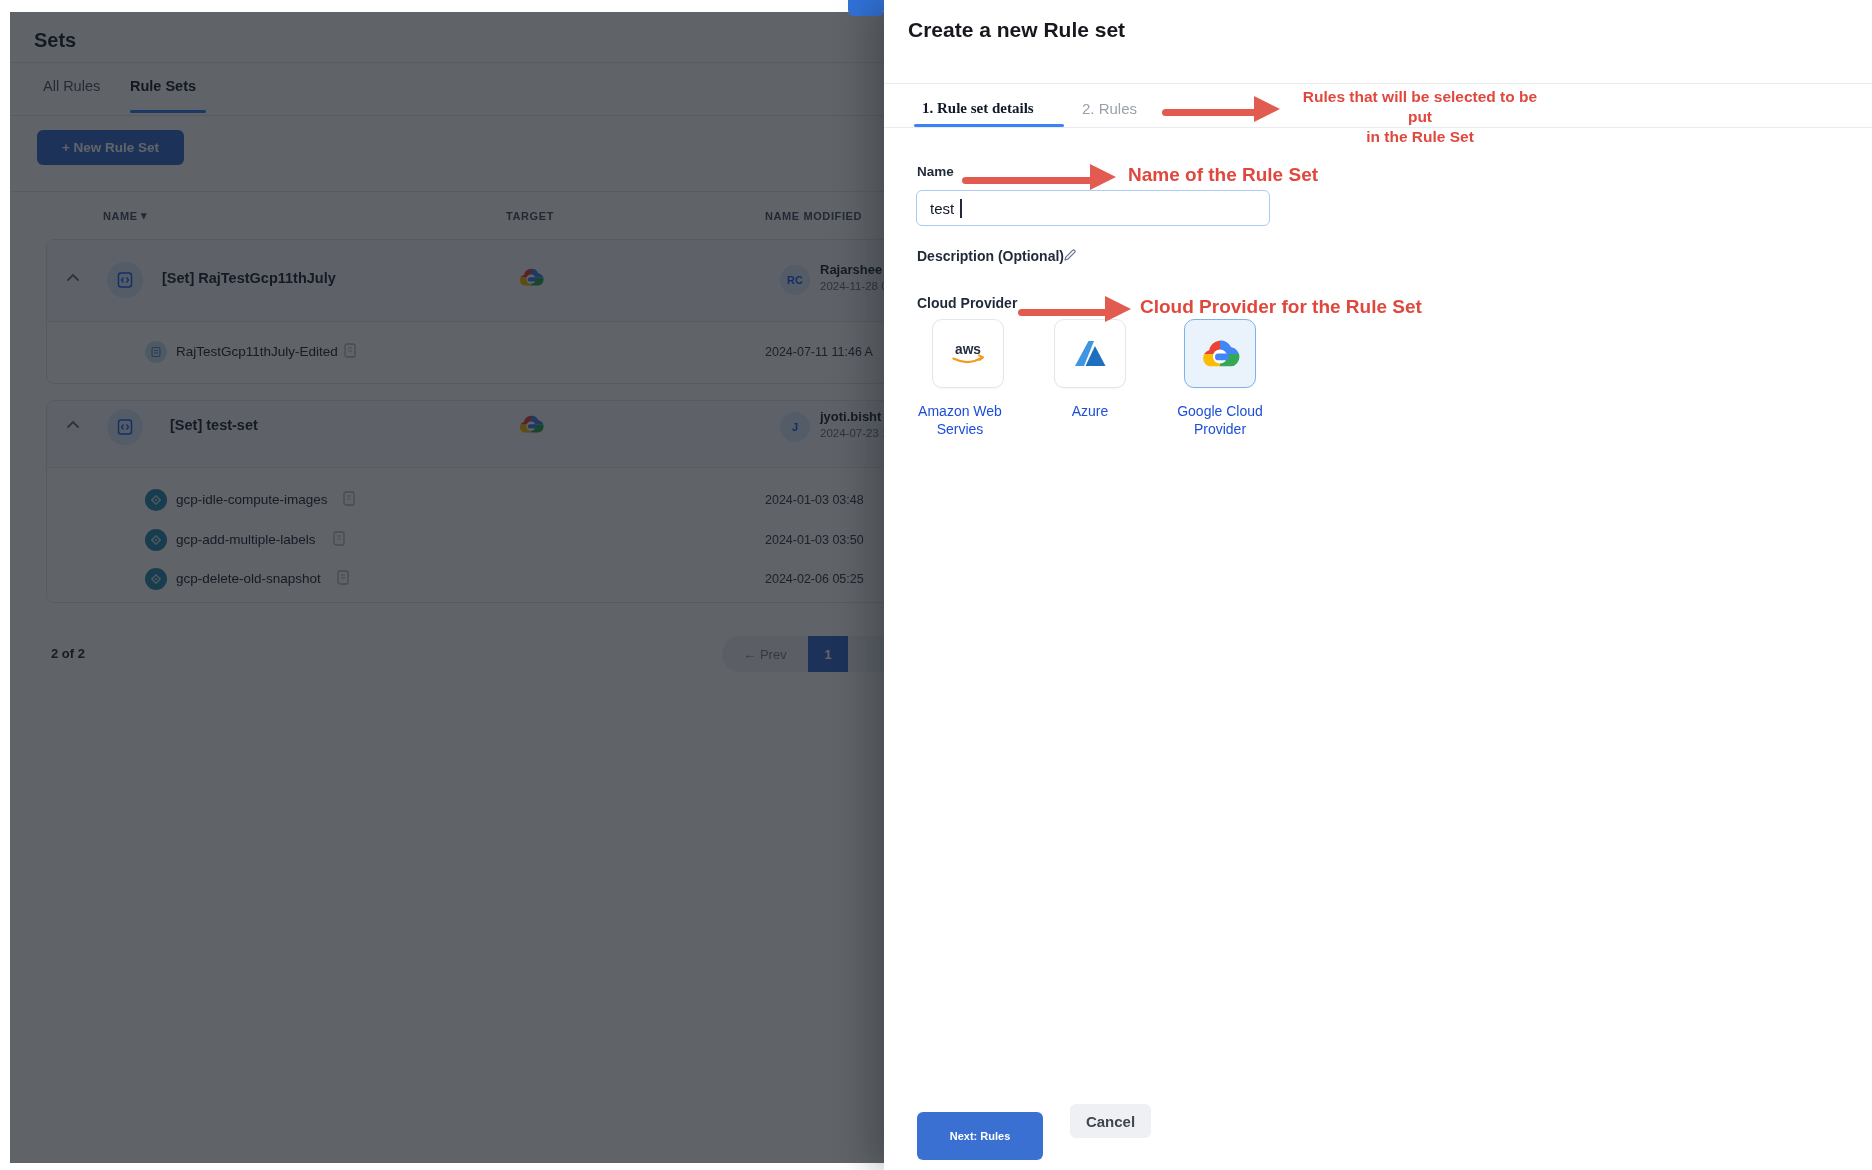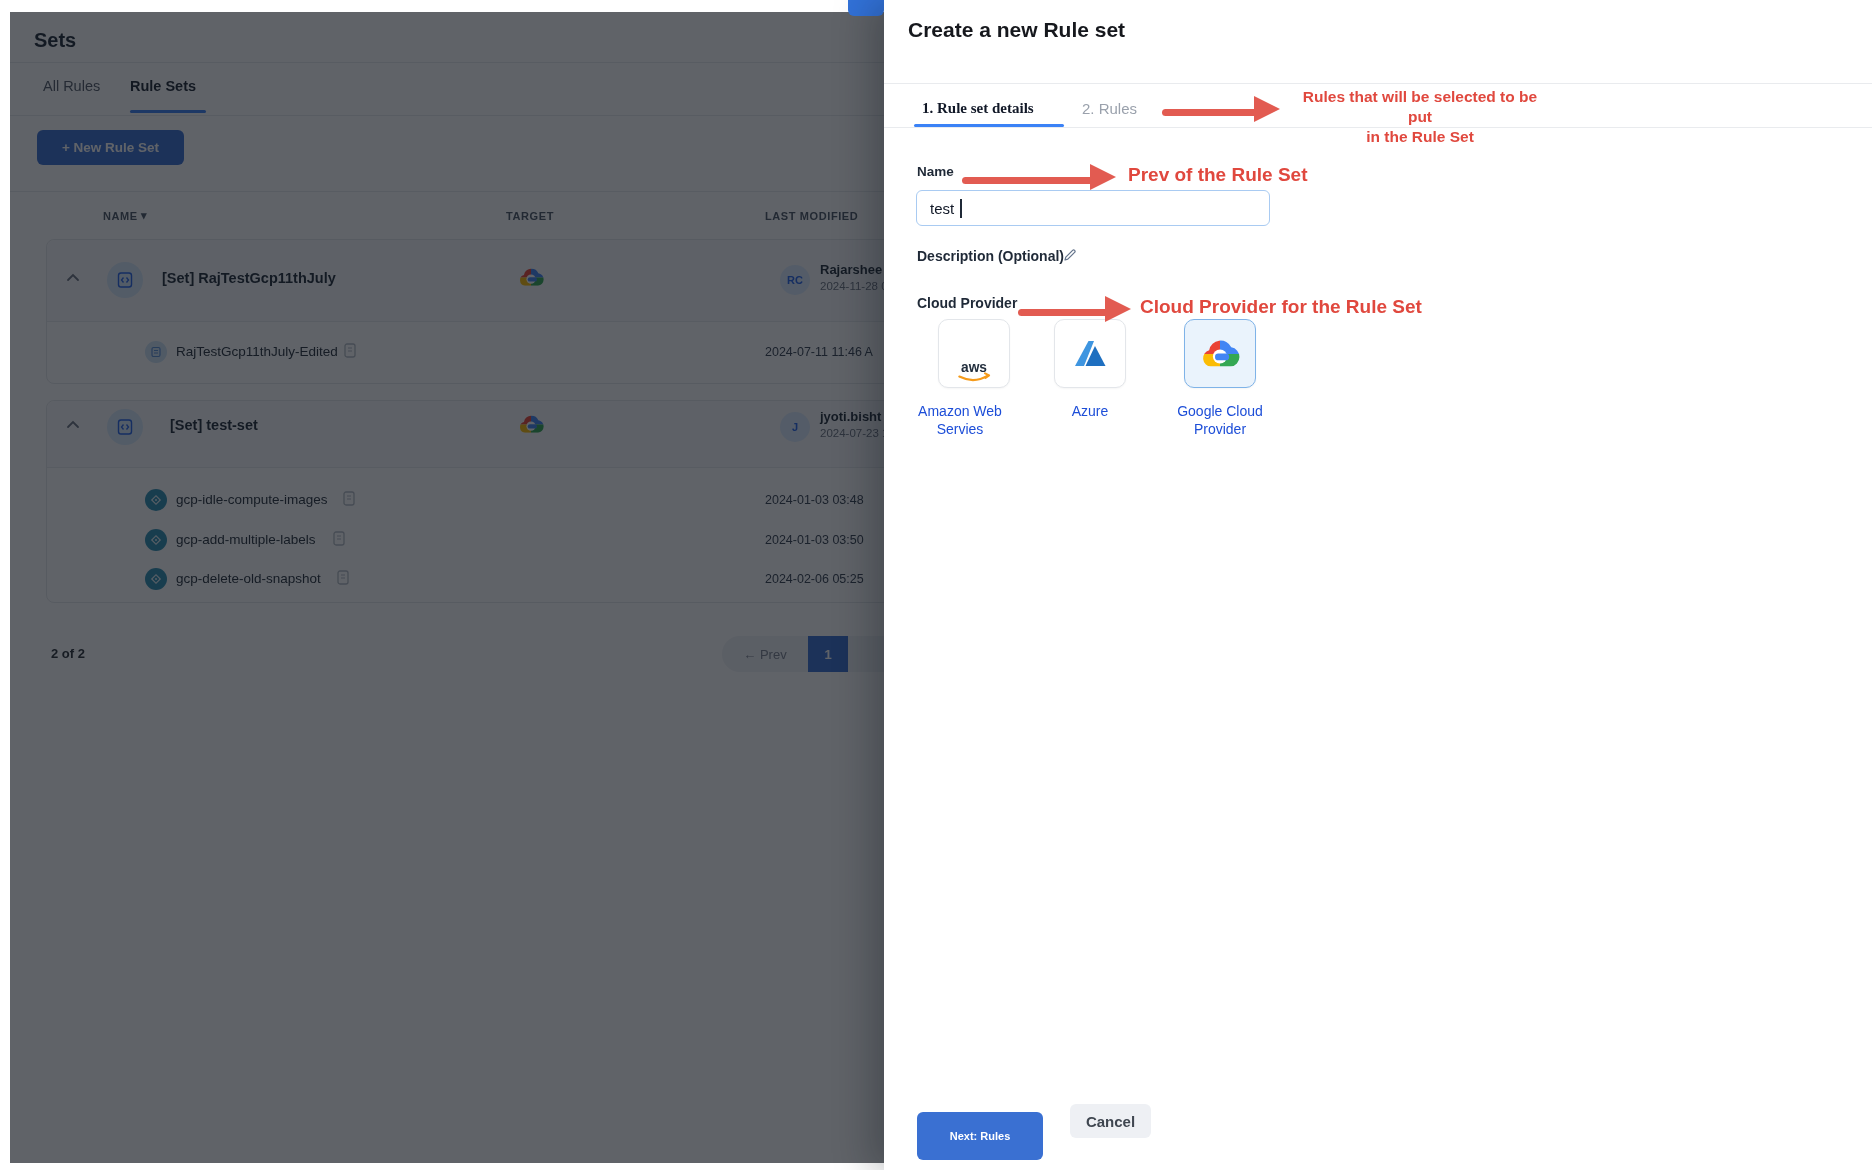--- a/index.html
+++ b/index.html
@@ -65,21 +65,21 @@
   <div class="abs tab-underline" style="left:120px; top:98px; width:76px;"></div>
   <div class="abs divider" style="top:103px;"></div>
 
   <button class="abs btn-blue" style="left:27px; top:118px; width:147px; height:35px; font-size:13.5px;">+ New Rule Set</button>
 
   <div class="abs divider" style="top:179px;"></div>
 
   <div class="abs col-head" style="left:93px; top:198px;">NAME</div>
   <div class="abs col-head" style="left:131px; top:197px;">▾</div>
   <div class="abs col-head" style="left:496px; top:198px;">TARGET</div>
-  <div class="abs col-head" style="left:755px; top:198px;">LAST MODIFIED</div>
+  <div class="abs col-head" style="left:755px; top:198px;">NAME MODIFIED</div>
 
   <div class="abs group-card" style="top:227px; height:145px;">
     <div class="row-main" style="top:0; height:81px;"></div>
     <div class="abs" style="left:0; top:81px; width:100%; height:1px; background:#e7e9ec;"></div>
   </div>
   <div class="abs chev" style="left:55px; top:258px;">
     <svg width="16" height="16" viewBox="0 0 16 16">
         <polyline points="3,10 8,5 13,10" fill="none" stroke="#6b7280" stroke-width="1.8" stroke-linecap="round"></polyline>
       </svg>
   </div>
@@ -241,21 +241,21 @@
 
   <div class="abs section-label" style="left:33px; top:248px;">Description (Optional)</div>
   <div class="abs" style="left:178px; top:247px;">
     <svg width="16" height="16" viewBox="0 0 16 16">
         <path d="M3 13 L3.8 10.2 L10.6 3.4 A1.4 1.4 0 0 1 12.6 5.4 L5.8 12.2 Z" fill="none" stroke="#64748b" stroke-width="1.2" stroke-linejoin="round"></path>
       </svg>
   </div>
 
   <div class="abs section-label" style="left:33px; top:295px;">Cloud Provider</div>
 
-  <div class="abs card" style="left:54px; top:319px;align-items:flex-end;">
+  <div class="abs card" style="left:48px; top:319px;">
     <svg width="44" height="30" viewBox="0 0 48 32">
       <text x="24" y="16" text-anchor="middle" font-size="15" font-weight="bold" fill="#232f3e" font-family="Liberation Sans, sans-serif">aws</text>
       <path d="M8 21 Q24 29 39 20" fill="none" stroke="#f59b1b" stroke-width="2.4" stroke-linecap="round"></path>
       <path d="M36 17.5 L40.5 19.7 L36.5 22.5" fill="none" stroke="#f59b1b" stroke-width="2.2" stroke-linecap="round" stroke-linejoin="round"></path>
     </svg>
   </div>
   <div class="abs card" style="left:170px; top:319px;">
     <svg width="36" height="30" viewBox="0 0 36 30">
       <path d="M16.5 2 L22 2 L12 27 L3 27 Z" fill="#3e95e0"></path>
       <path d="M23 7 L33.5 27 L13.5 27 Z" fill="#1e6fc0"></path>
@@ -290,19 +290,19 @@
 </div>
 <div class="abs anno-txt" style="z-index:60; left:1290px; top:87px; width:260px; font-size:15.5px; text-align:center; line-height:20px; white-space:normal;">
   <div>Rules that will be selected to be put</div>
   <div>in the Rule Set</div>
 </div>
 
 <div class="abs" style="z-index:60; left:962px; top:167px;">
   <div class="arrow-bar" style="width:131px; margin-top:10px;"></div>
   <div class="arrow-head abs" style="left:128px; top:-3px;"></div>
 </div>
-<div class="abs anno-txt" style="z-index:60; left:1128px; top:164px; font-size:19px;">Prev of the Rule Set</div>
+<div class="abs anno-txt" style="z-index:60; left:1128px; top:164px; font-size:19px;">Name of the Rule Set</div>
 
 <div class="abs" style="z-index:60; left:1018px; top:299px;">
   <div class="arrow-bar" style="width:90px; margin-top:10px;"></div>
   <div class="arrow-head abs" style="left:87px; top:-3px;"></div>
 </div>
 <div class="abs anno-txt" style="z-index:60; left:1140px; top:296px; font-size:19px;">Cloud Provider for the Rule Set</div>
 
 </body></html>

